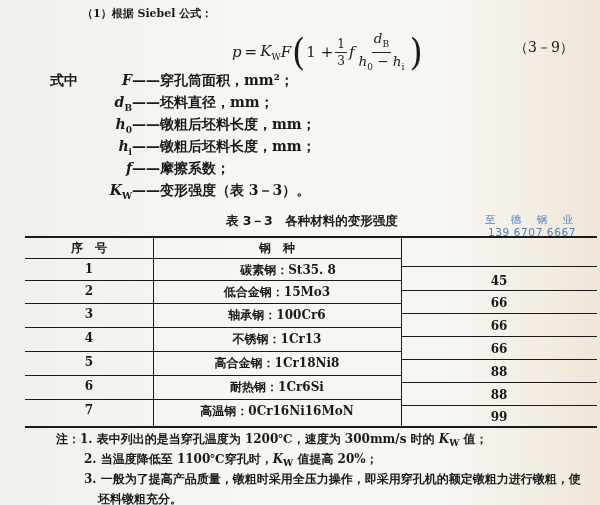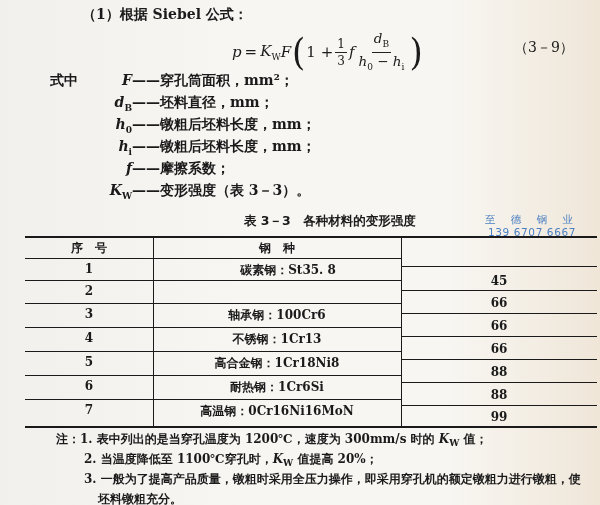--- a/index.html
+++ b/index.html
@@ -3,38 +3,38 @@
 <meta charset="utf-8">
 <style>
   html, body { margin: 0; padding: 0; }
   body {
     width: 600px; height: 505px; overflow: hidden; position: relative;
     background: linear-gradient(90deg, #f2f0ed 0%, #f7f6f3 40%, #f8f6f2 75%, #efe6d8 100%);
     font-family: "DejaVu Serif", "Liberation Serif", serif;
     color: #1a1a1a;
   }
   .abs { position: absolute; white-space: nowrap; }
-  .heading { left: 82px; top: 6px; font-size: 14px; font-weight: 600; }
+  .heading { left: 82px; top: 6px; font-size: 11px; font-weight: 600; }
   .formula { left: 232px; top: 30px; font-size: 15px; font-style: italic; display: flex; align-items: center; }
   .formula .up { font-style: normal; }
   .paren { font-size: 34px; font-style: normal; font-weight: 300; line-height: 1; margin: 0 1px; transform: scaleY(1.1); }
   .frac { display: inline-flex; flex-direction: column; align-items: center; vertical-align: middle; margin: 0 2px; }
   .frac .num { border-bottom: 1px solid #222; padding: 0 2px; line-height: 16px; font-size: 13.5px; }
   .frac .den { line-height: 16px; font-size: 13.5px; padding: 0 2px; }
   .frac.small .num, .frac.small .den { font-size: 12px; font-style: normal; }
   sub { font-size: 9px; font-style: normal; }
   .eqno { left: 514px; top: 39px; font-size: 14px; }
 
   .defs { left: 50px; top: 69px; font-size: 14px; }
   .def-row { position: absolute; height: 22px; line-height: 22px; white-space: nowrap; }
   .def-sym { font-style: italic; display: inline-block; text-align: right; width: 46px; font-weight: 600; }
   .def-lead { position: absolute; left: 0; font-weight: 700; }
   .def-text { font-weight: 600; }
 
-  .tbl-title { left: 226px; top: 213px; font-size: 12.5px; font-weight: 700; font-family: "DejaVu Sans", "Liberation Sans", sans-serif; margin-left: 18px; }
+  .tbl-title { left: 226px; top: 213px; font-size: 12.5px; font-weight: 700; font-family: "DejaVu Sans", "Liberation Sans", sans-serif; }
   .watermark { left: 485px; top: 213px; color: #4a7fc1; font-family: "DejaVu Sans", "Liberation Sans", sans-serif; text-align: center; }
   .watermark .wm1 { font-size: 10.5px; letter-spacing: 6px; display: block; line-height: 13px; }
   .watermark .wm2 { font-size: 10.5px; letter-spacing: 0.6px; display: block; line-height: 13px; }
 
   .table { position: absolute; left: 25px; top: 236px; width: 572px; height: 248px; }
   .hline { position: absolute; left: 0; height: 0; border-top: 1.4px solid #1a1a1a; }
   .hline.thick { border-top-width: 2.4px; }
   .vline { position: absolute; width: 0; border-left: 1.2px solid #1a1a1a; top: 0; height: 192px; }
   .cell { position: absolute; font-size: 12px; font-weight: 700; text-align: center; white-space: nowrap; }
   .col-no { left: 0; width: 128px; }
@@ -108,20 +108,21 @@
   <div class="hline" style="top:22px;width:376px;"></div>
   <div class="hline" style="top:30px;left:376px;width:196px;"></div>
 
   <div class="cell col-no" style="top:26px;">1</div>
   <div class="cell col-steel" style="top:26px;margin-left:11px;">碳素钢：St35. 8</div>
   <div class="cell col-kw" style="top:38px;">45</div>
   <div class="hline" style="top:44px;width:376px;"></div>
   <div class="hline" style="top:54px;left:376px;width:196px;"></div>
 
   <div class="cell col-no" style="top:48px;">2</div>
+  <div class="cell col-steel" style="top:48px;">低合金钢：15Mo3</div>
   <div class="cell col-kw" style="top:60px;">66</div>
   <div class="hline" style="top:67px;width:376px;"></div>
   <div class="hline" style="top:77px;left:376px;width:196px;"></div>
 
   <div class="cell col-no" style="top:71px;">3</div>
   <div class="cell col-steel" style="top:71px;">轴承钢：100Cr6</div>
   <div class="cell col-kw" style="top:83px;">66</div>
   <div class="hline" style="top:91px;width:376px;"></div>
   <div class="hline" style="top:100px;left:376px;width:196px;"></div>
 

